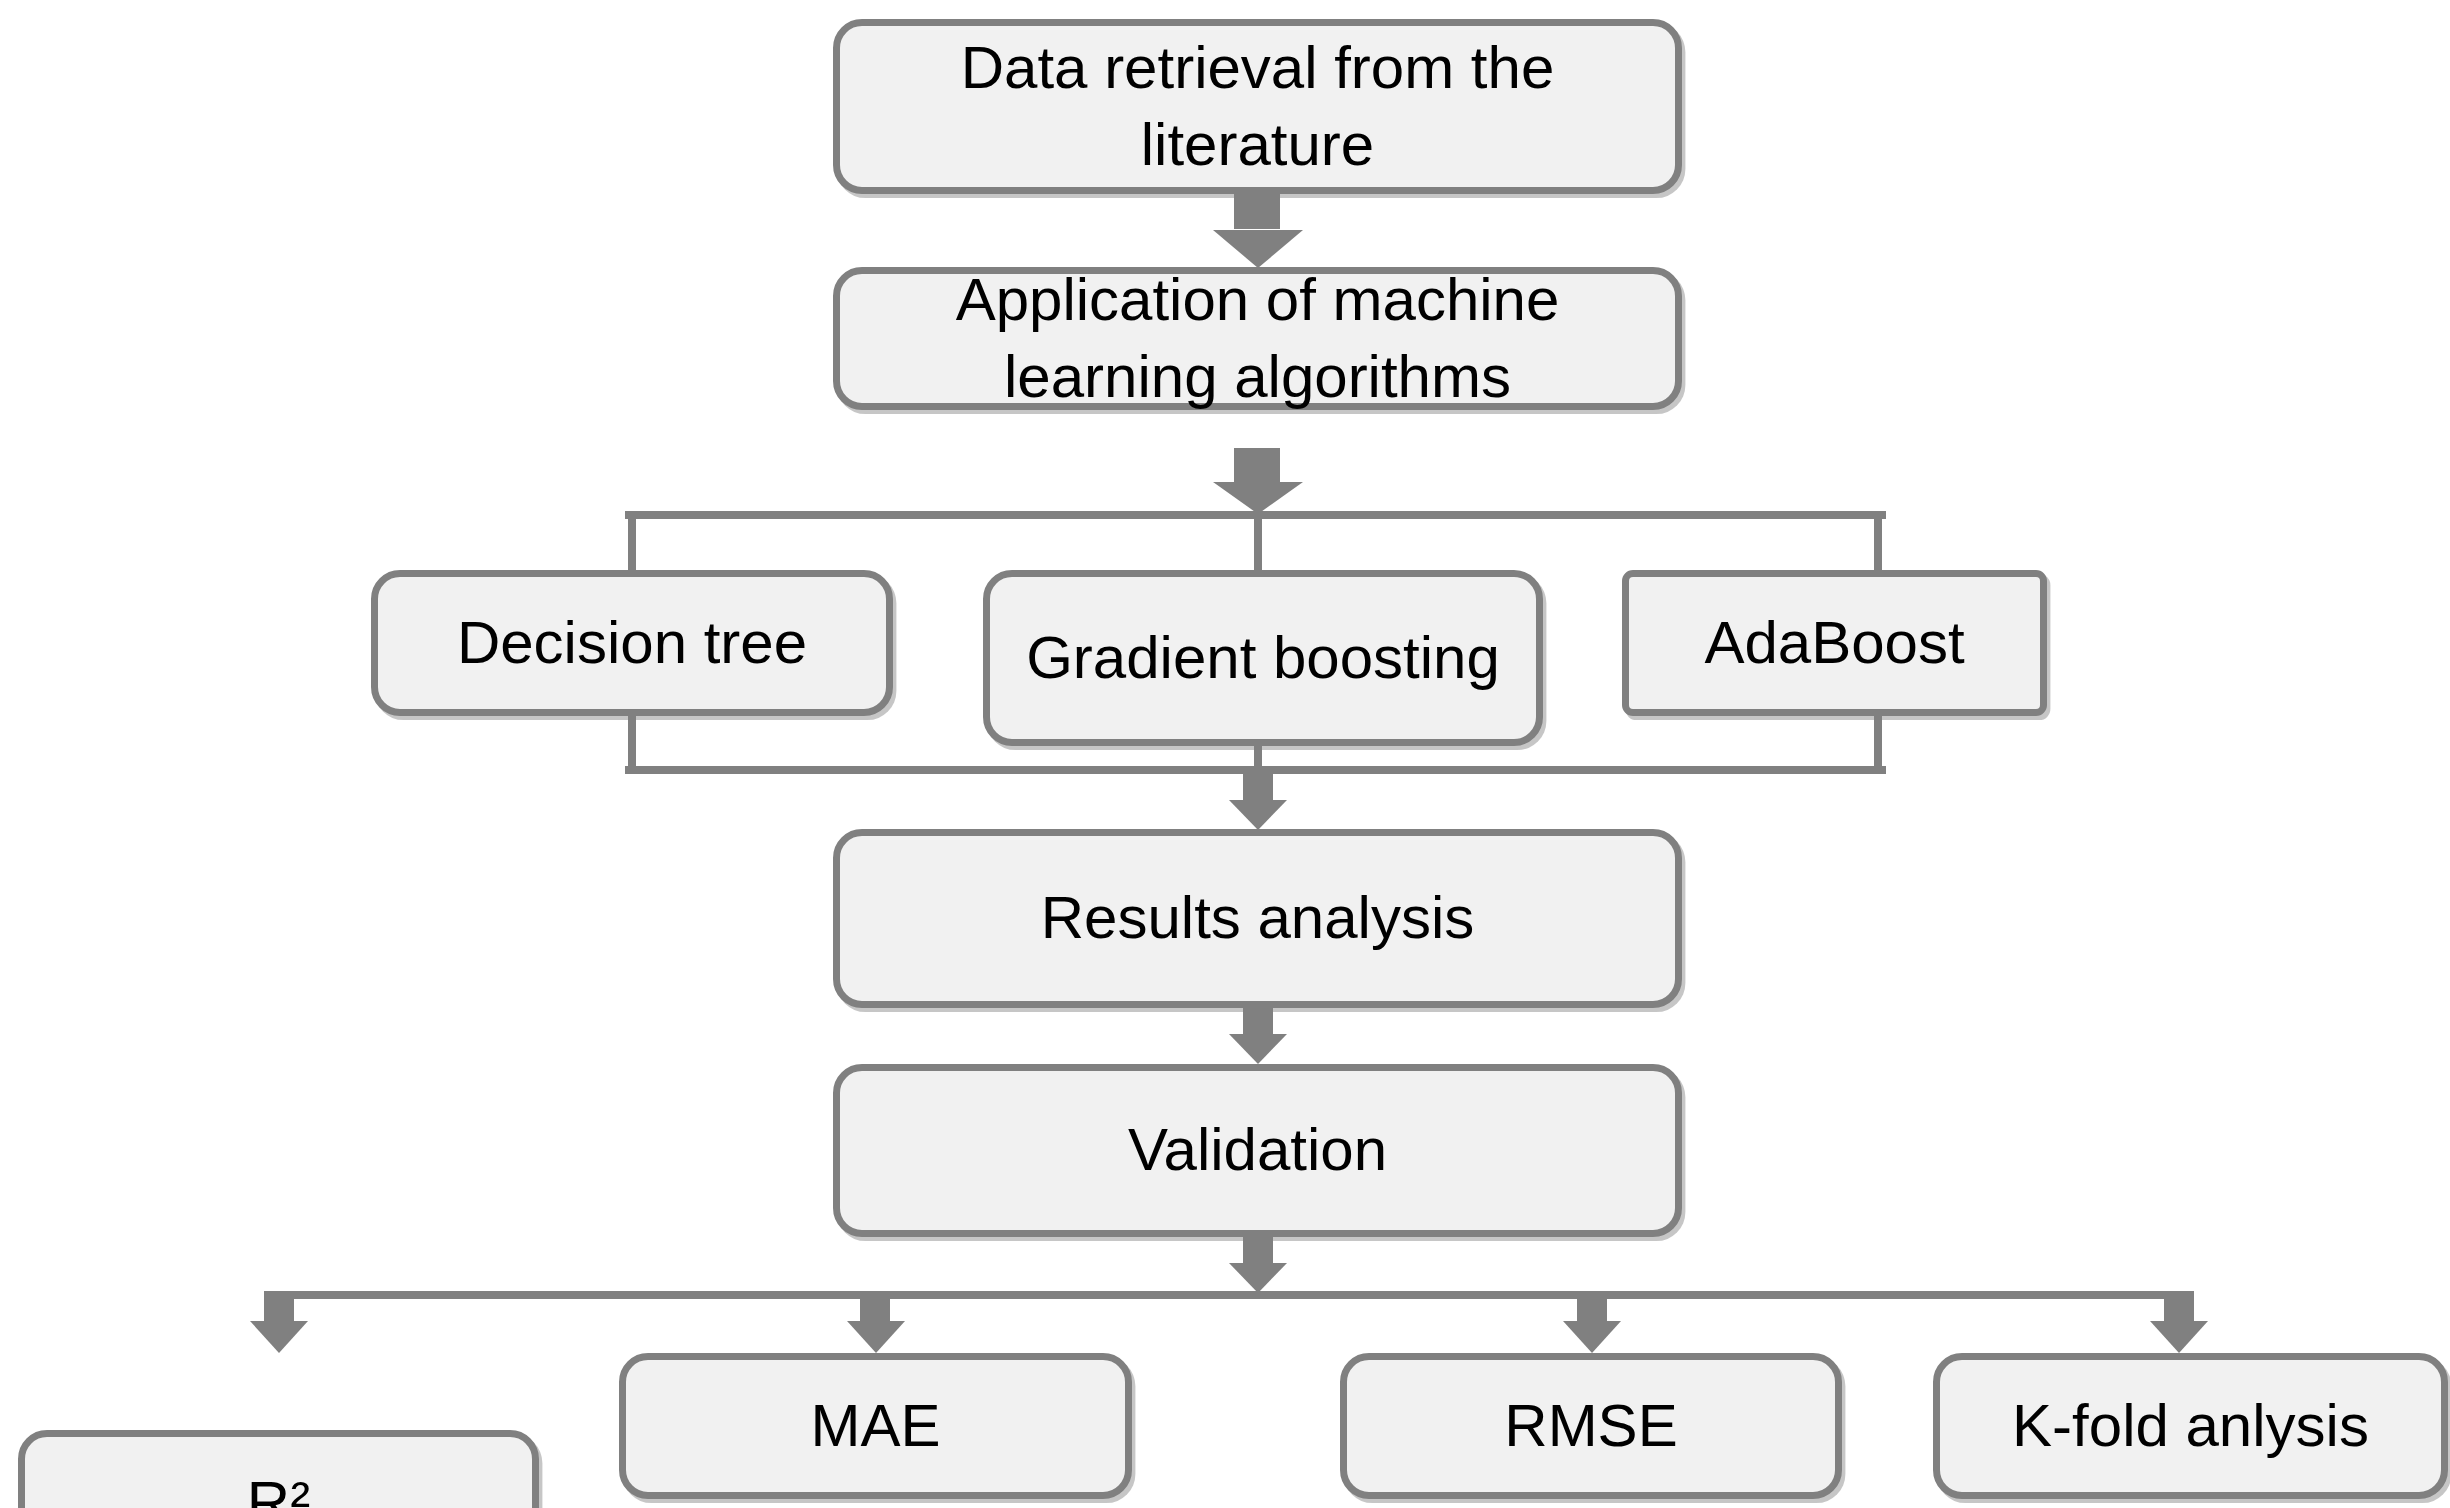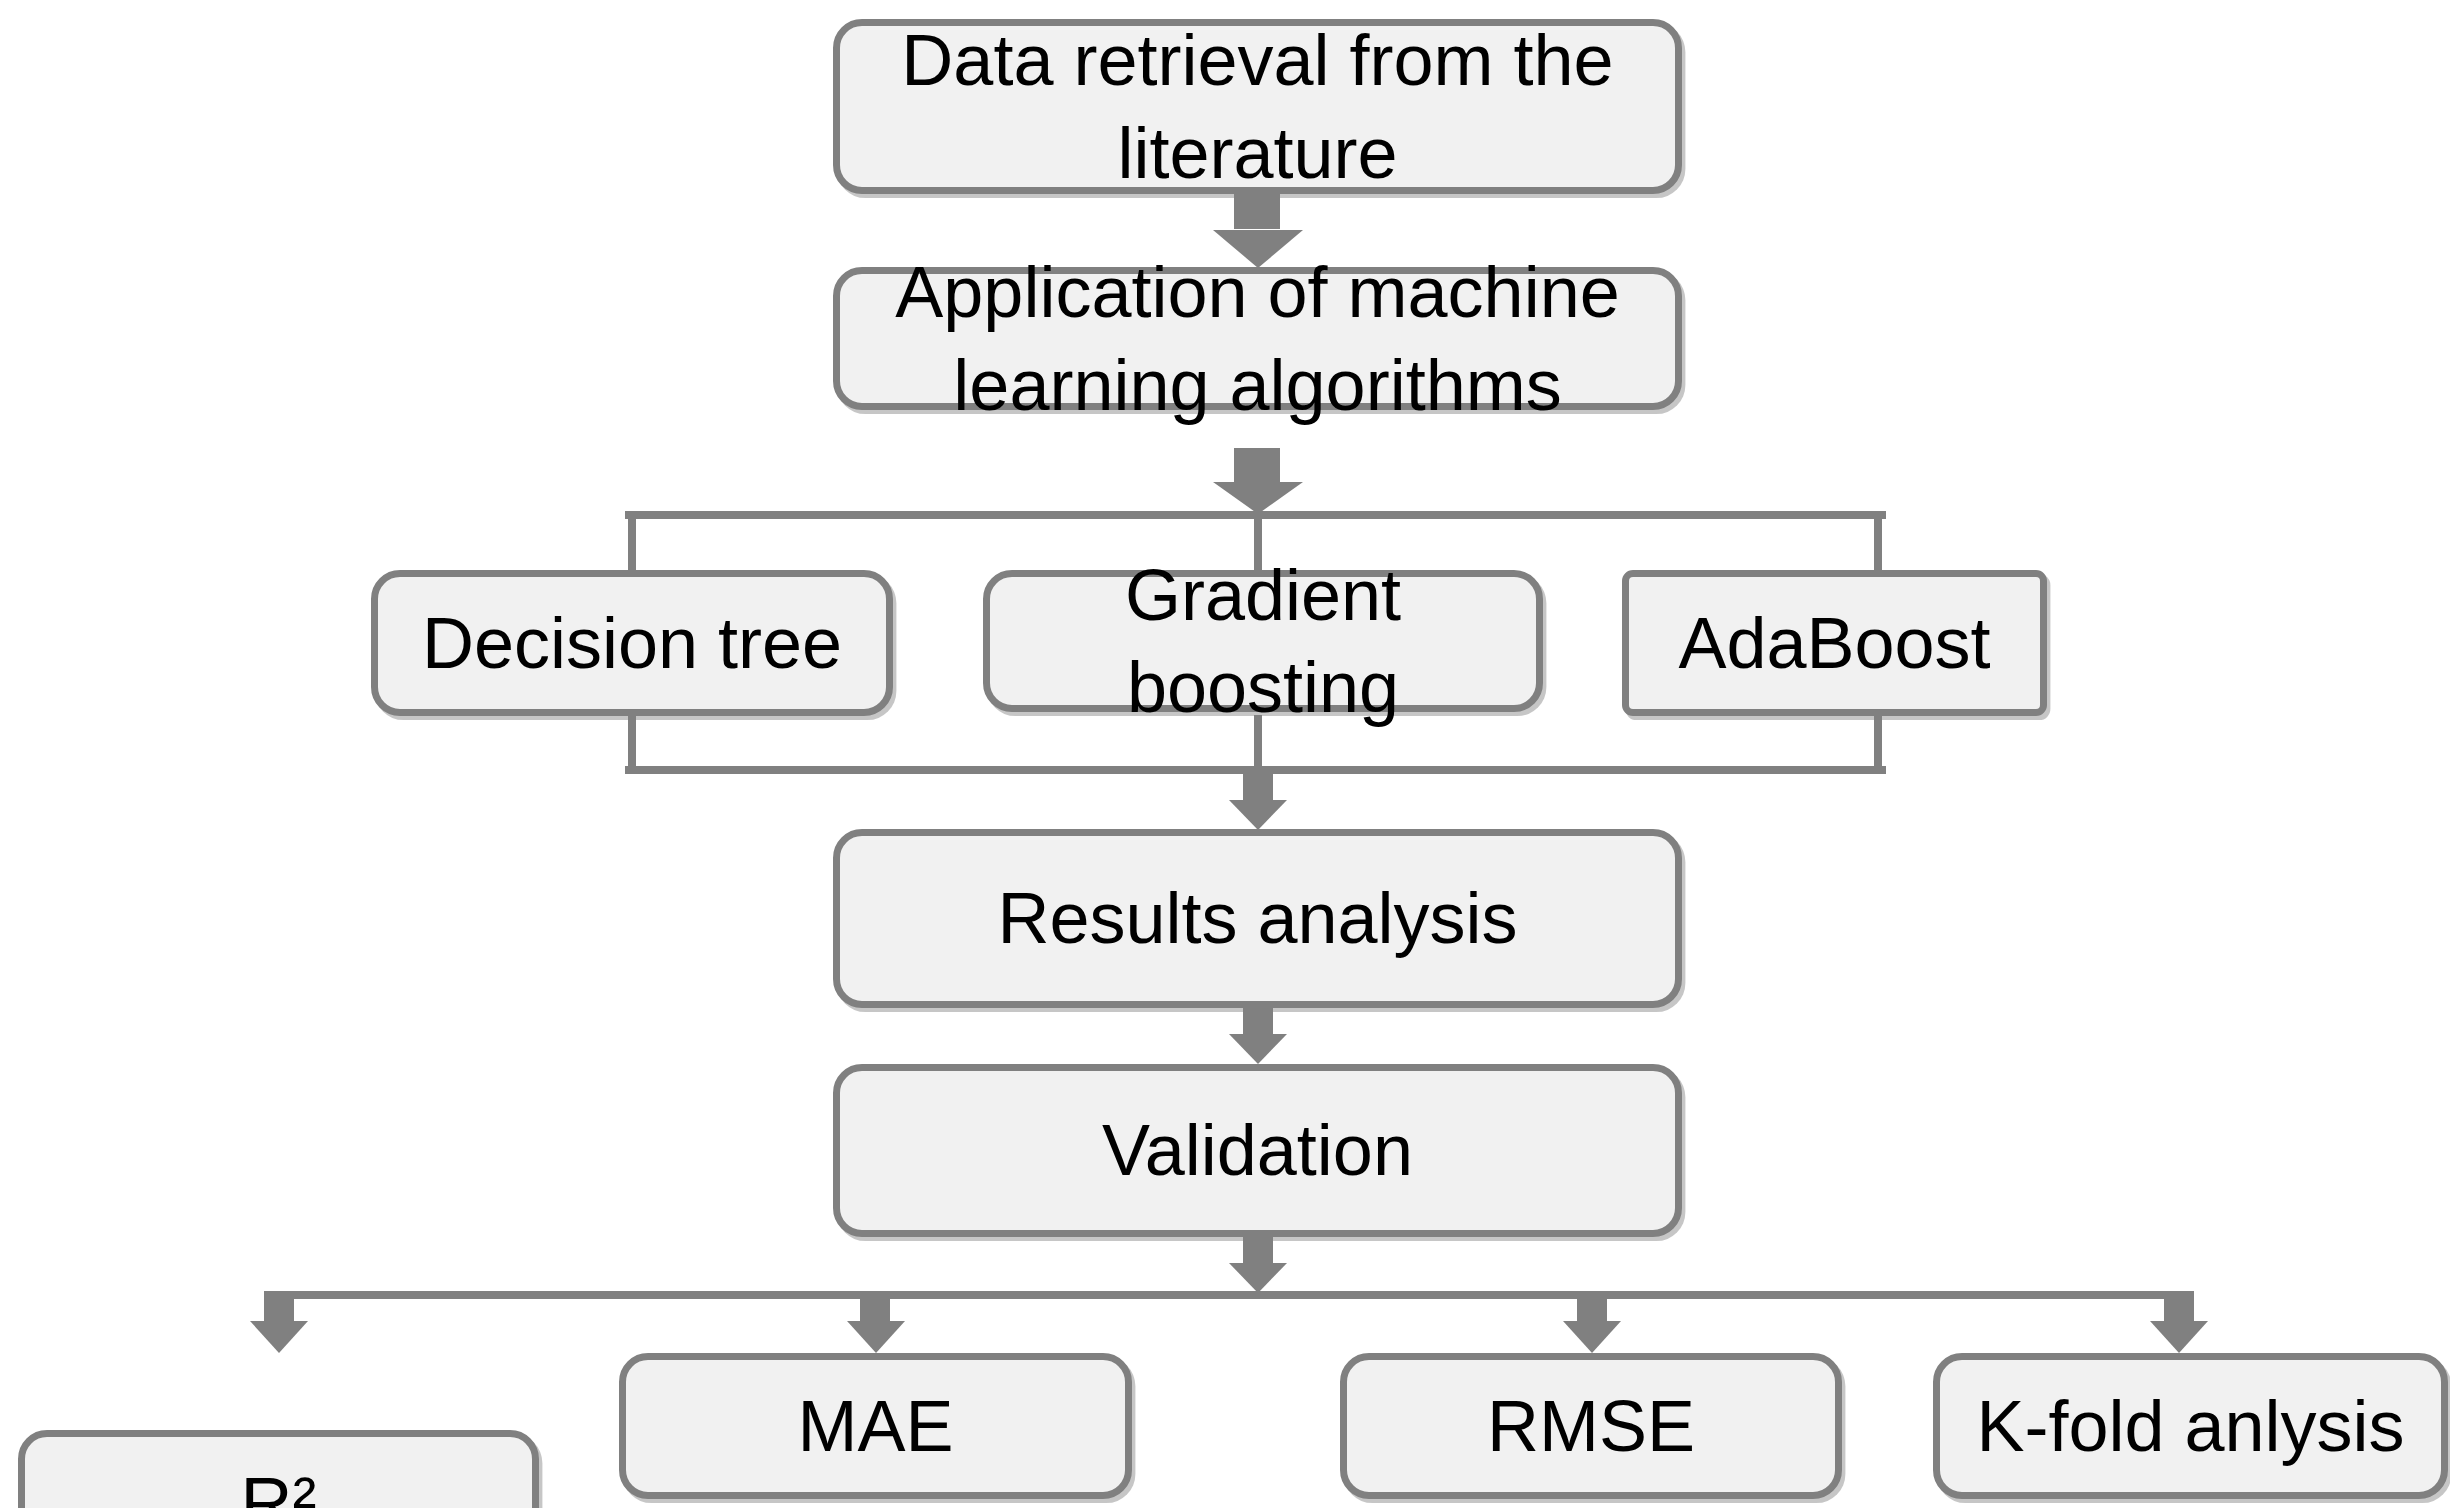--- a/index.html
+++ b/index.html
@@ -14,21 +14,21 @@
   .node {
     position: absolute;
     box-sizing: border-box;
     background: var(--fill, #f1f1f1);
     border: 7.6px solid var(--stroke, #808080);
     border-radius: 29px;
     display: flex;
     align-items: center;
     justify-content: center;
     text-align: center;
-    font-size: 72px;
+    font-size: 60px;
     line-height: 1.28;
     color: var(--text, #000000);
     padding: 0 20.6px;
     box-shadow: 3.4px 4.1px 0 rgba(128,128,128,0.45);
   }
   .hline, .vline, .stem {
     position: absolute;
     background: var(--conn, #808080);
   }
   .head {
@@ -89,21 +89,21 @@
   </div>
 
   <div class="node" style="left:833px; top:267px; width:849px; height:143px;">
     <span>Application of machine learning algorithms</span>
   </div>
 
   <div class="node" style="left:371px; top:570px; width:522px; height:146px;">
     <span>Decision tree</span>
   </div>
 
-  <div class="node" style="left:983px; top:570px; width:560px; height:142px;">
+  <div class="node" style="left:983px; top:570px; width:560px; height:176px;">
     <span>Gradient boosting</span>
   </div>
 
   <div class="node" style="left:1622px; top:570px; width:425px; height:146px;border-radius:11px;">
     <span>AdaBoost</span>
   </div>
 
   <div class="node" style="left:833px; top:829px; width:849px; height:179px;">
     <span>Results analysis</span>
   </div>

